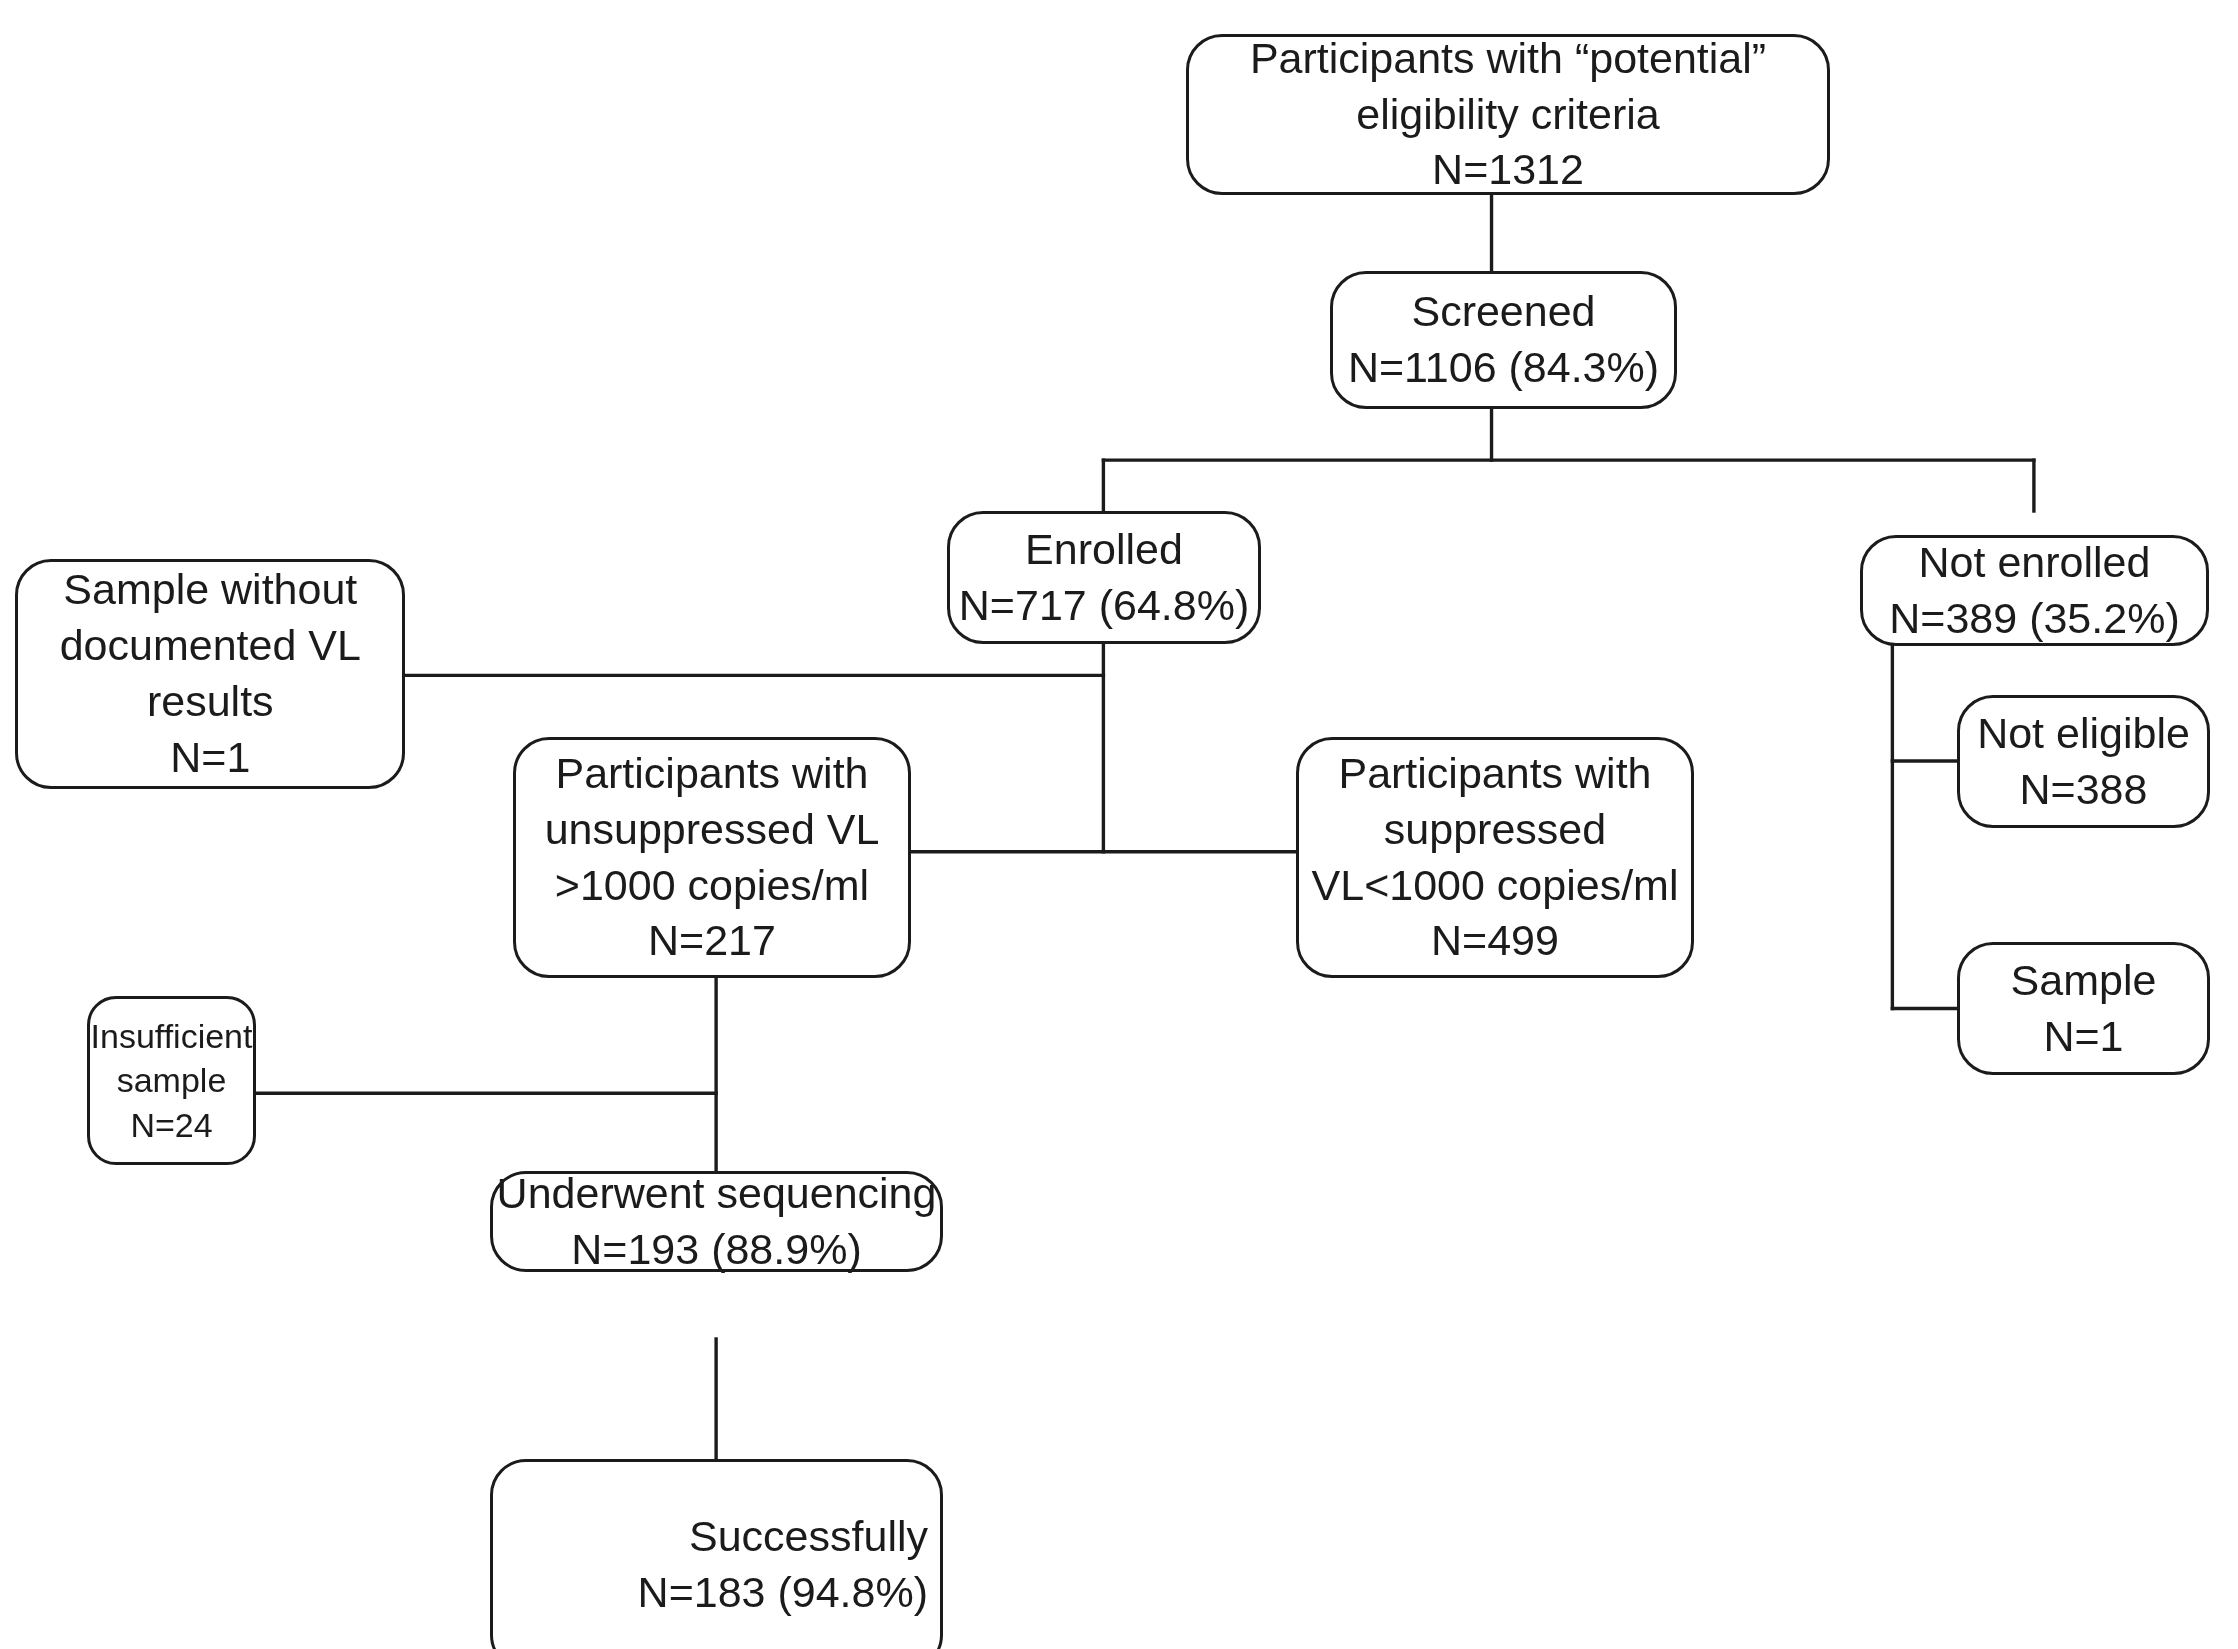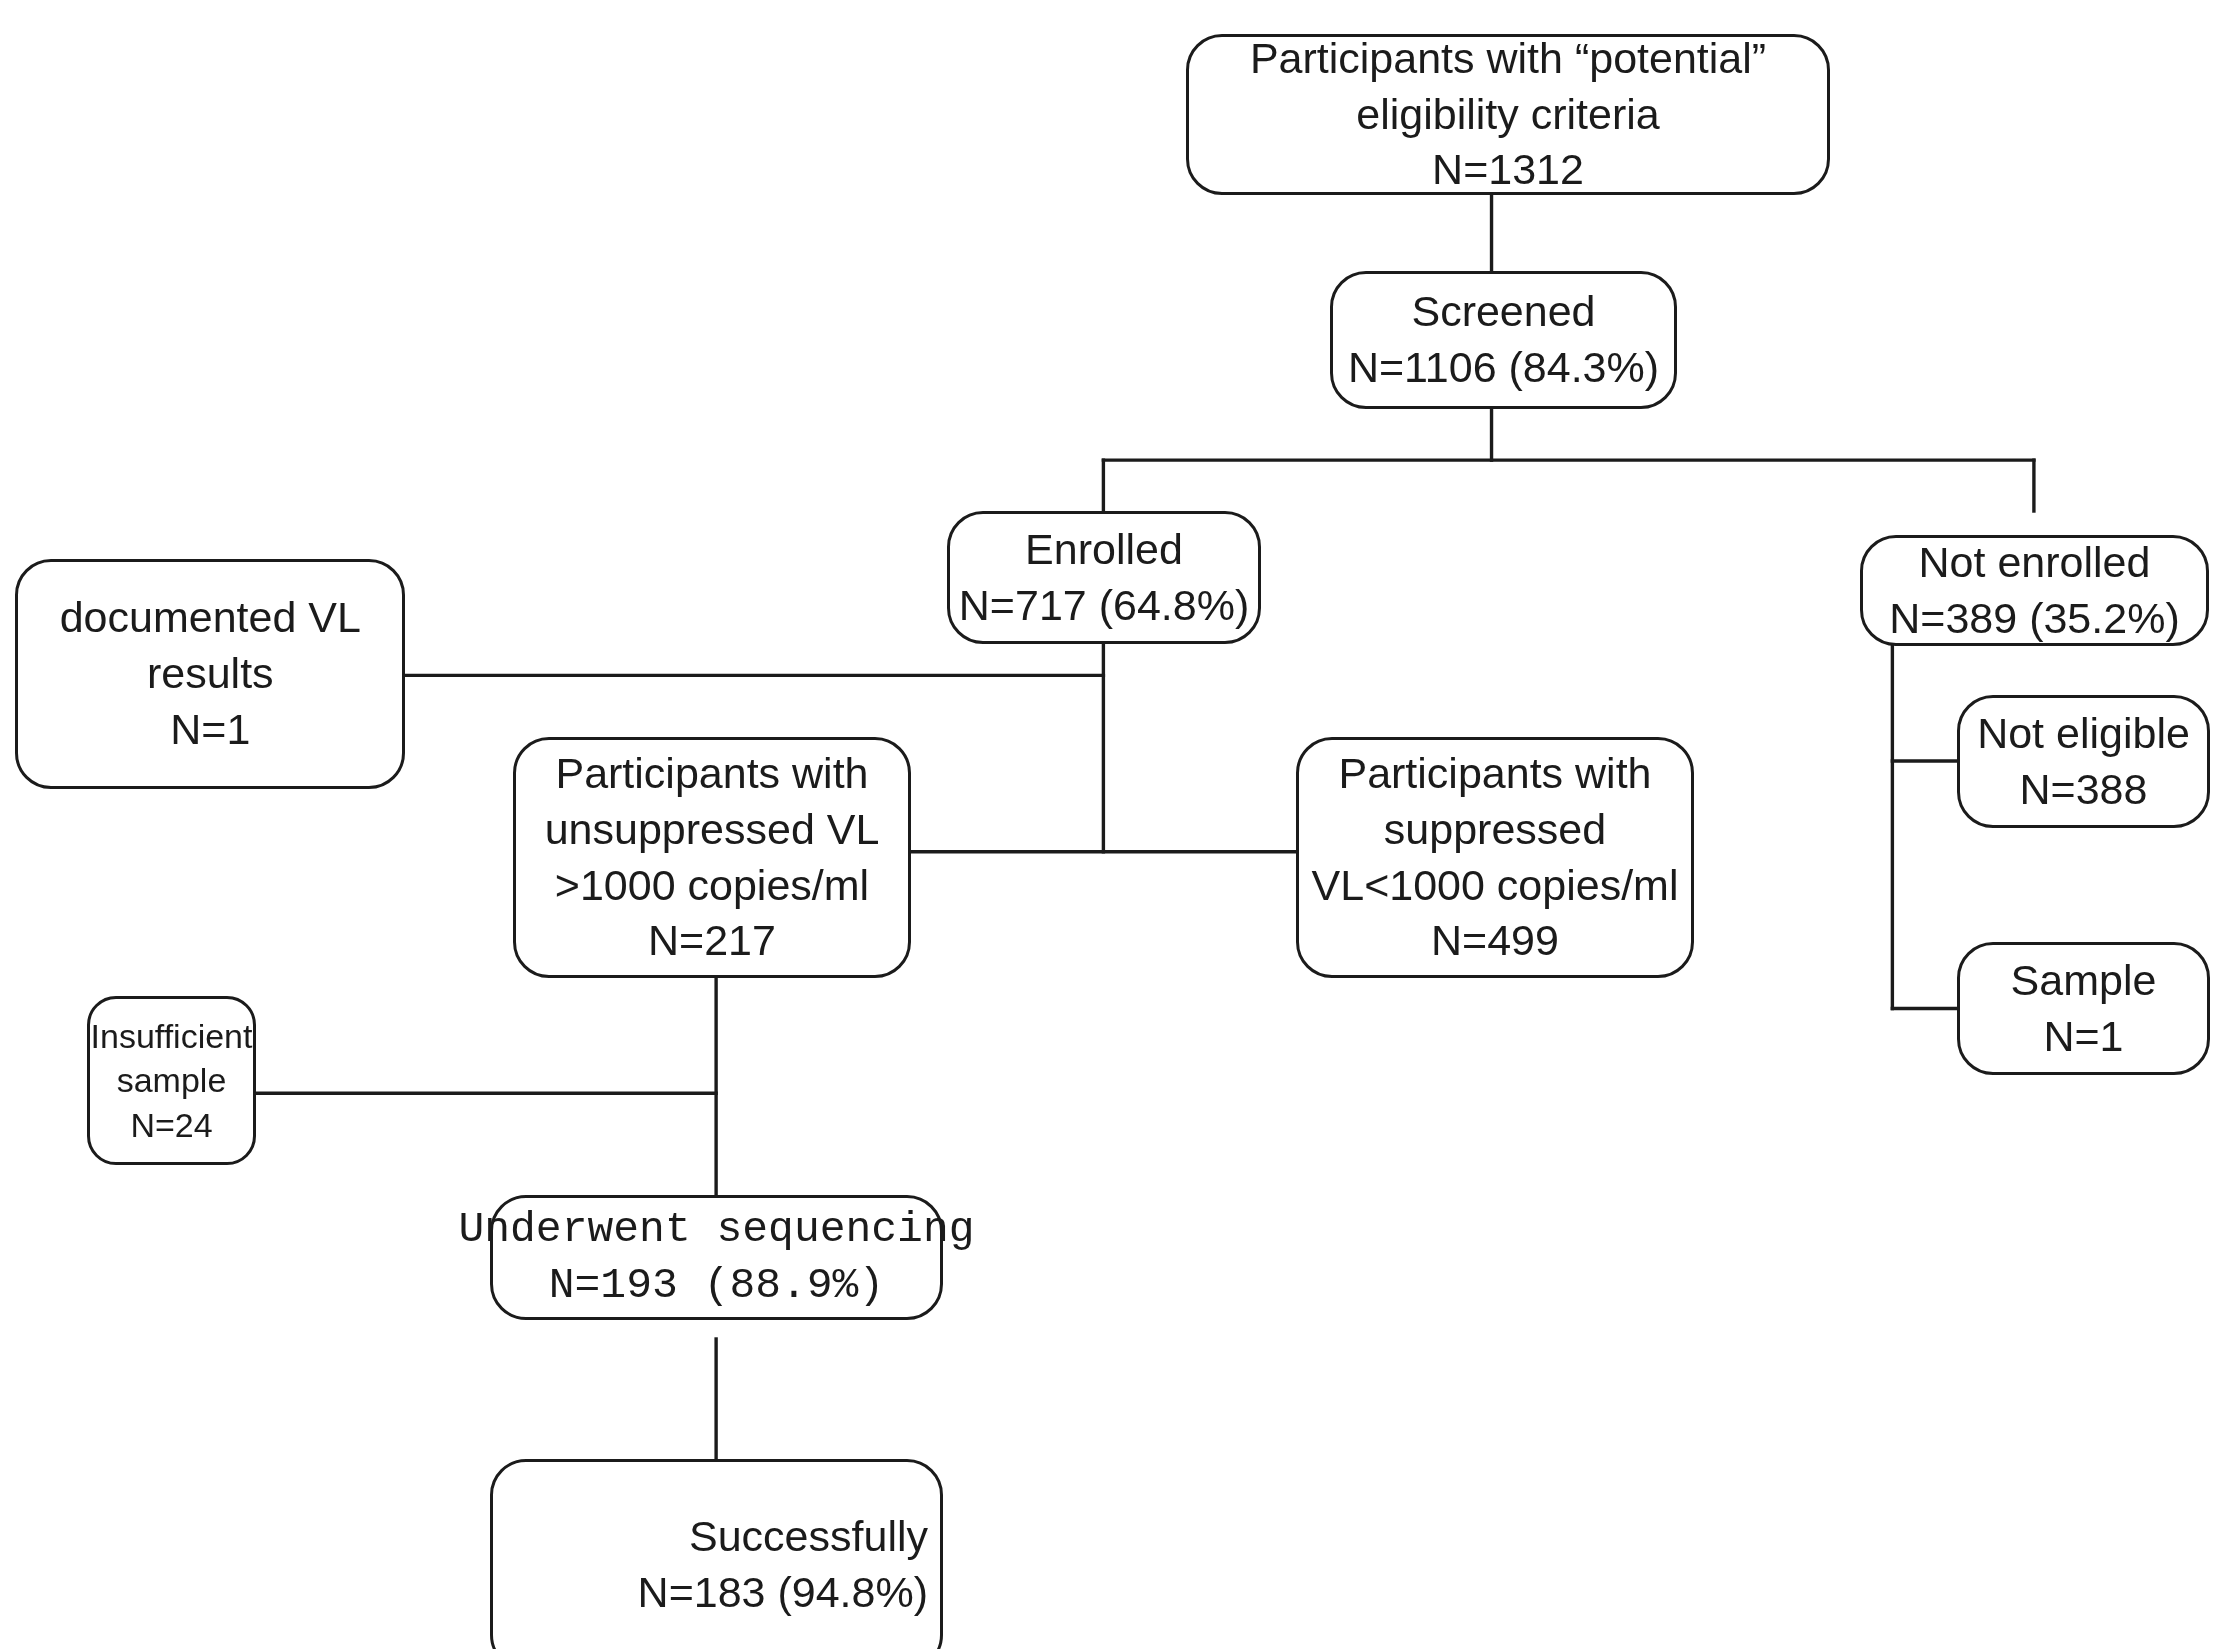--- a/index.html
+++ b/index.html
@@ -108,20 +108,21 @@
     <span class="ln">Not eligible</span>
     <span class="ln">N=388</span>
   </div>
 
   <div class="node" style="left:1957px; top:942px; width:253px; height:133px;">
     <span class="ln">Sample</span>
     <span class="ln">N=1</span>
   </div>
 
   <div class="node" style="left:15.3px; top:559px; width:390px; height:230px;">
+    <span class="ln">Sample without</span>
     <span class="ln">documented VL</span>
     <span class="ln">results</span>
     <span class="ln">N=1</span>
   </div>
 
   <div class="node" style="left:513px; top:737px; width:398px; height:241px;">
     <span class="ln">Participants with</span>
     <span class="ln">unsuppressed VL</span>
     <span class="ln">&gt;1000 copies/ml</span>
     <span class="ln">N=217</span>
@@ -133,21 +134,21 @@
     <span class="ln">VL&lt;1000 copies/ml</span>
     <span class="ln">N=499</span>
   </div>
 
   <div class="node" style="left:87px; top:996px; width:169px; height:169px; border-radius:29px; font-size:34px;">
     <span class="ln">Insufficient</span>
     <span class="ln">sample</span>
     <span class="ln">N=24</span>
   </div>
 
-  <div class="node" style="left:490px; top:1195px; width:453px; height:125px;font-family:Liberation Mono, monospace;">
+  <div class="node" style="left:490px; top:1171px; width:453px; height:101px;">
     <span class="ln">Underwent sequencing</span>
     <span class="ln">N=193 (88.9%)</span>
   </div>
 
   <div class="node" style="left:490px; top:1459px; width:453px; height:212px;align-items:flex-end;">
     <span class="ln">Successfully</span>
     <span class="ln">N=183 (94.8%)</span>
   </div>
 
 </div>

